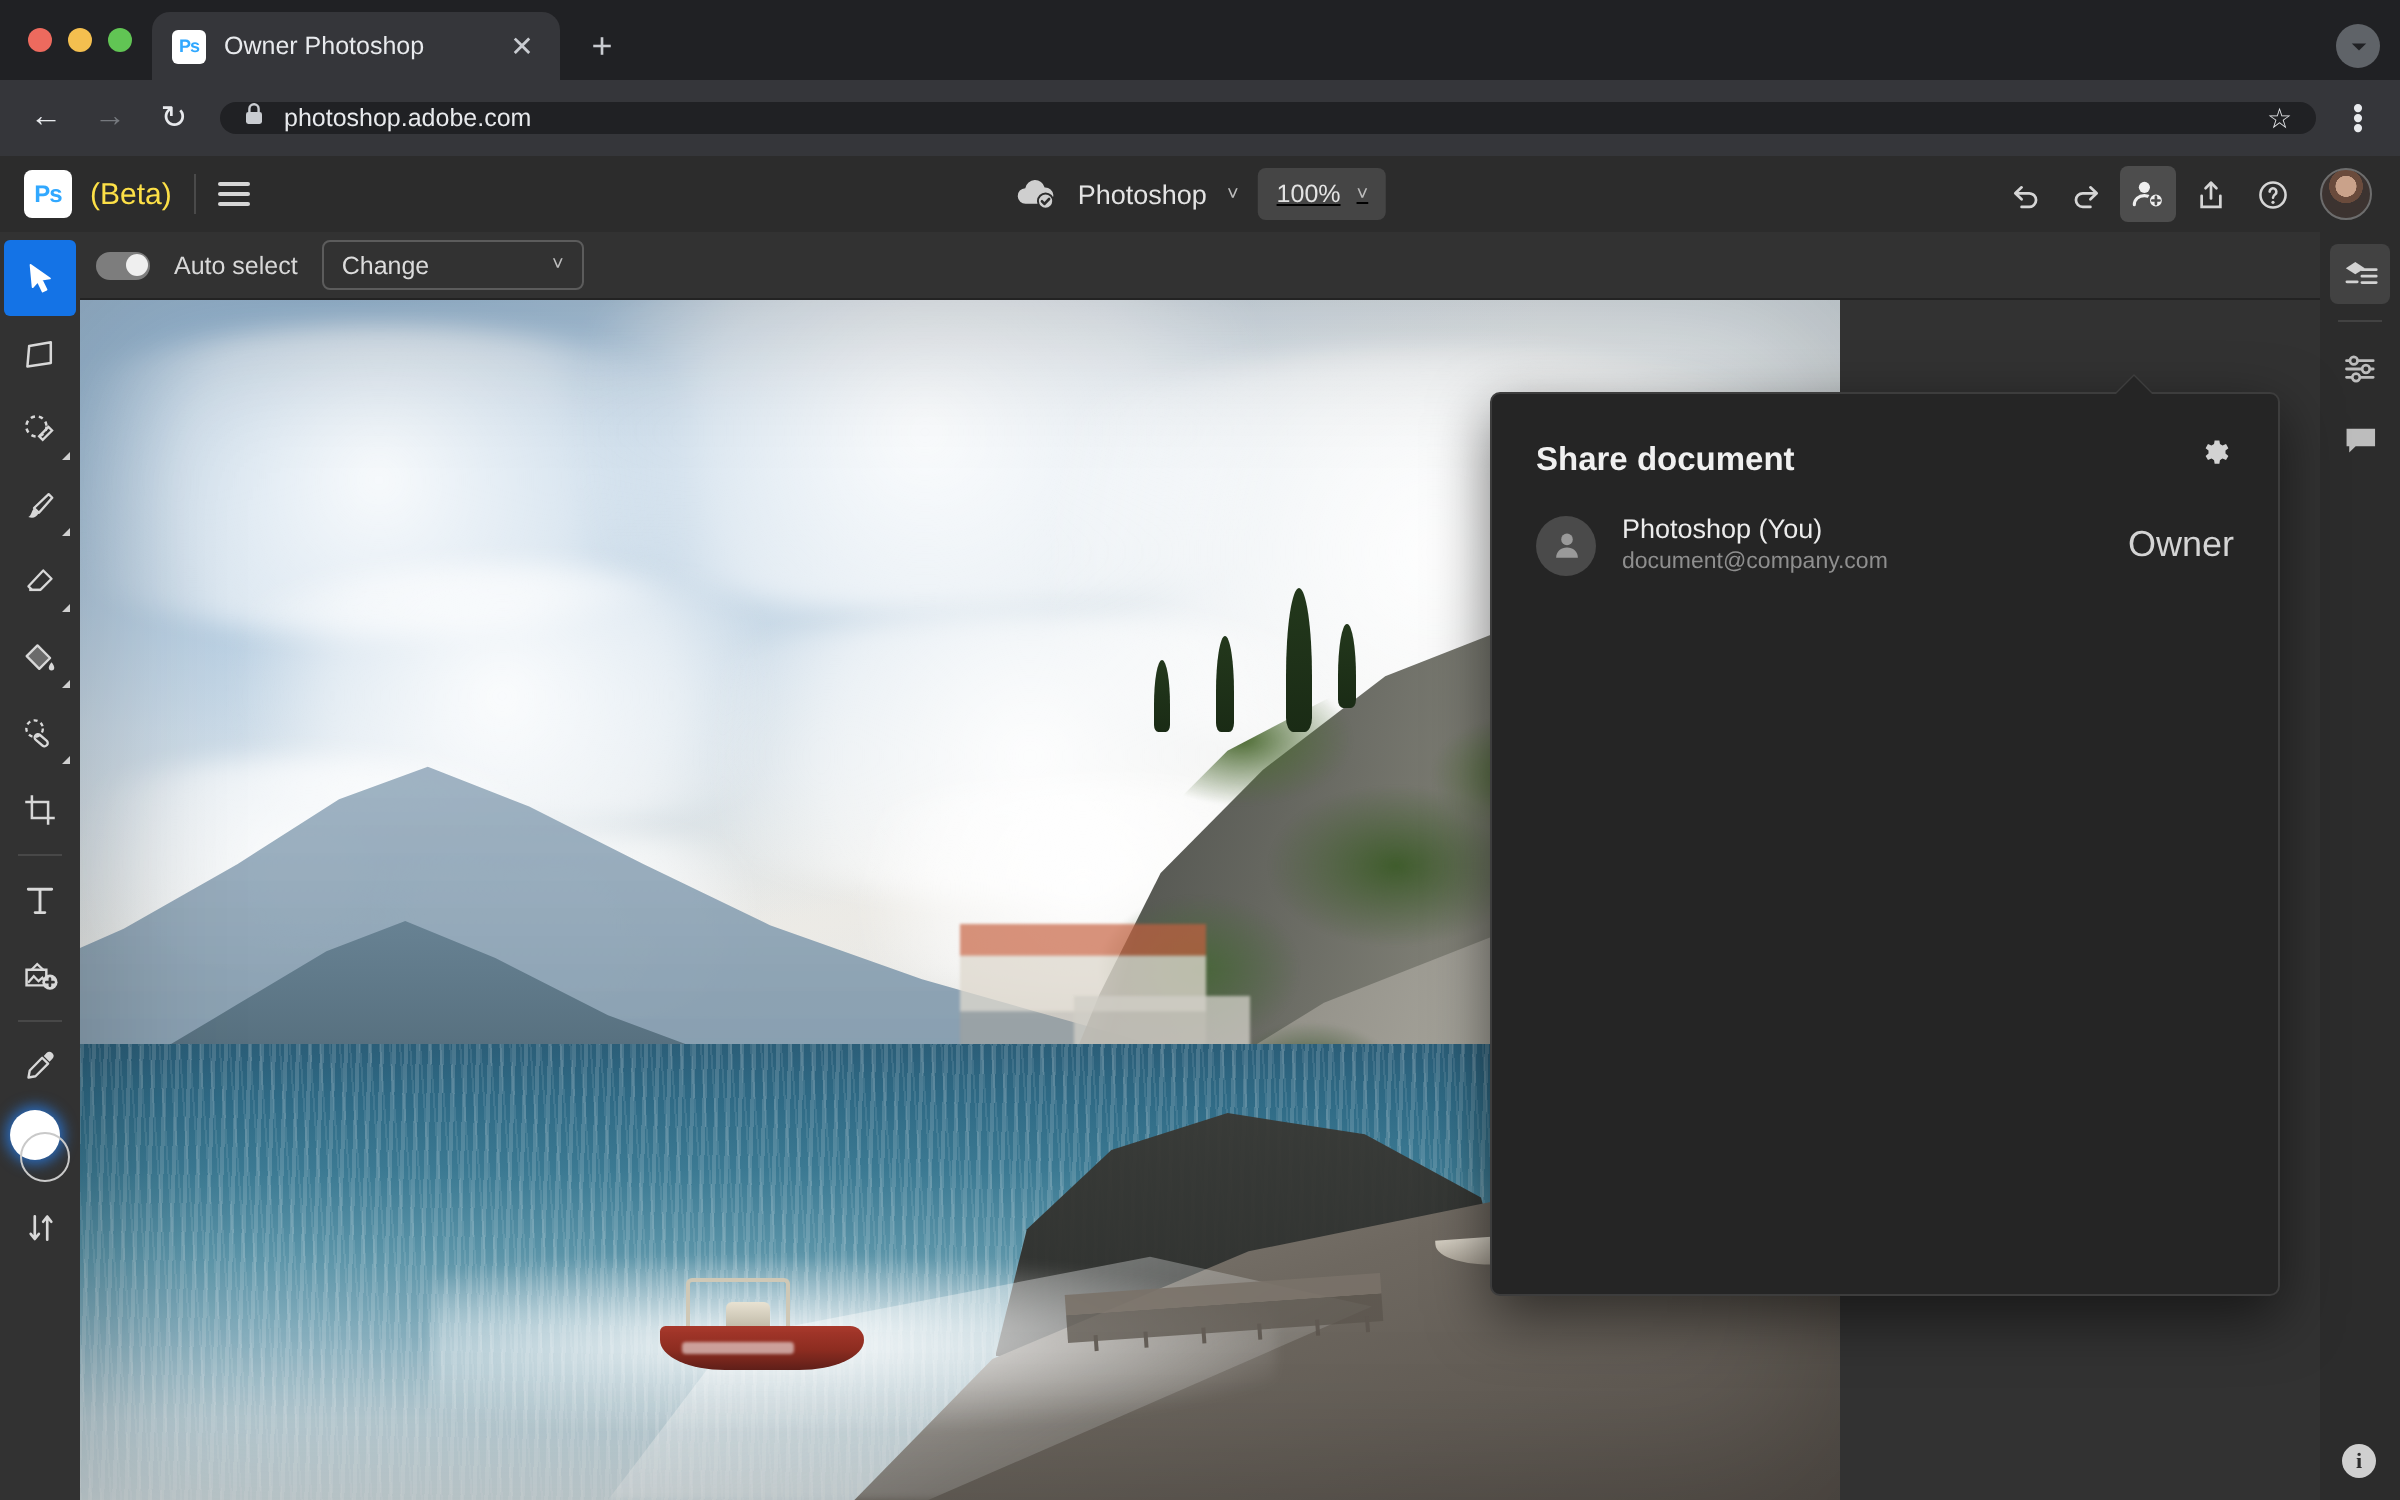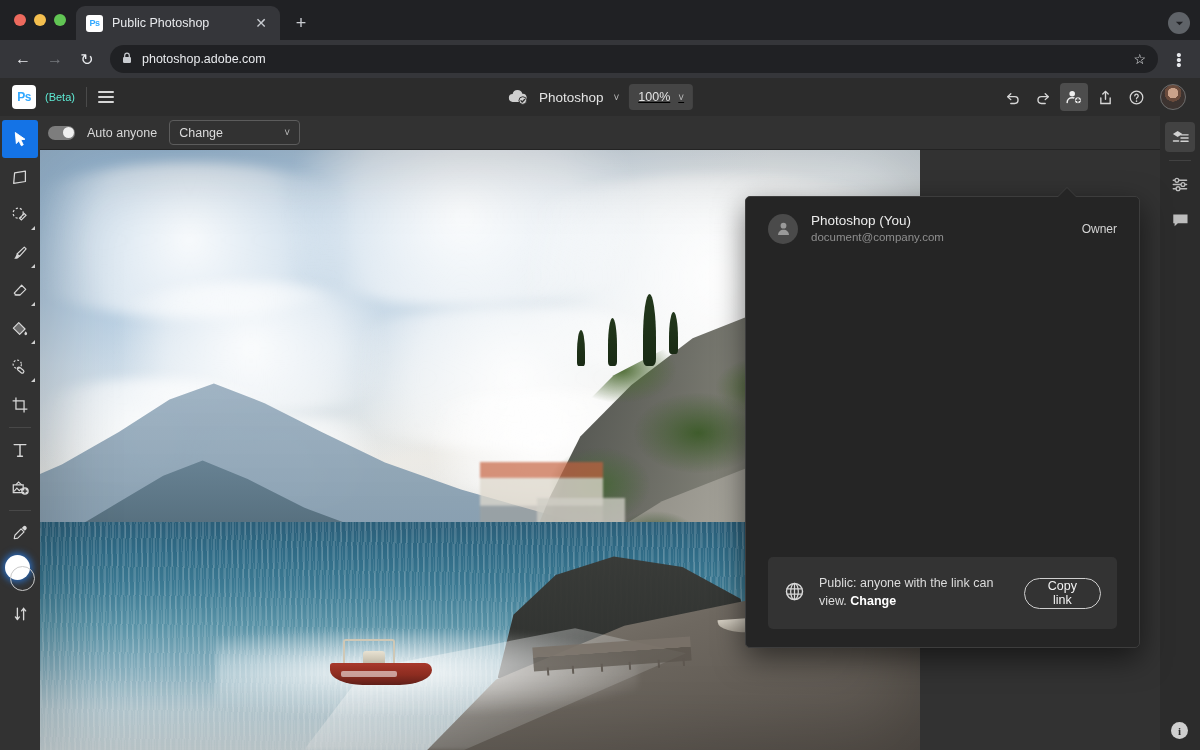--- a/index.html
+++ b/index.html
@@ -56,41 +56,41 @@
     height: 38px; background: #35363a; display: flex; align-items: center;
     gap: 2px; padding: 0 8px;
   }
   .navbtn {
     width: 30px; height: 30px; border-radius: 50%; display: flex;
     align-items: center; justify-content: center; color: #e8eaed;
     font-size: 16px; flex: none;
   }
   .navbtn.disabled { color: #76797e; }
   .urlbox {
-    flex: 1; height: 28px; background: #202124; border-radius: 14px;
+    flex: 1; height: 16px; background: #202124; border-radius: 14px;
     display: flex; align-items: center; padding: 0 12px; gap: 10px; margin: 0 6px;
   }
   .url-text { color: #e8eaed; font-size: 12.5px; }
   .star { color: #e8eaed; font-size: 14px; margin-left: auto; }
   .kebab { width: 26px; color: #e8eaed; text-align: center; font-size: 15px; line-height: 5px; }
   .kebab span { display:block; }
 
   
   .ps-app { position: absolute; top: 78px; left: 0; width: 1200px; height: 672px; background: #323232; }
 
   .ps-header {
     height: 38px; background: #2c2c2c; display: flex; align-items: center;
     padding: 0 8px; position: relative;
   }
   .ps-logo {
     width: 24px; height: 24px; border-radius: 4px; background:#ffffff;
     color: #31a8ff; font-size: 12px; font-weight: bold; display: flex;
     align-items: center; justify-content: center; margin-left: 4px; letter-spacing:-0.5px;
   }
-  .ps-beta { color: #5eead4; font-size: 11px; margin-left: 9px; }
+  .ps-beta { color: #fde047; font-size: 15px; margin-left: 9px; }
   .vdiv { width: 1px; height: 20px; background: #4a4a4a; margin: 0 11px; }
   .hamburger { display: flex; flex-direction: column; gap: 3px; width: 16px; }
   .hamburger i { display: block; height: 1.7px; background: #d6d6d6; border-radius: 1px; }
 
   .ps-center { position: absolute; left: 50%; transform: translateX(-50%); display: flex; align-items: center; gap: 10px; }
   .doc-name { color: #e3e3e3; font-size: 13.5px; }
   .chev { color: #bdbdbd; font-size: 10px; }
   .cloud-icon { display:flex; align-items:center; }
   .zoom-pill {
     background: #454545; border-radius: 4px; height: 26px; display: flex;
@@ -373,21 +373,21 @@
     position: absolute; left: 1px; top: 2px; width: 1px; height: 16px; background: #e6e6e6;
   }
 
   .person-row { display: flex; align-items: center; padding: 16px 22px 0; }
   .person-av {
     width: 30px; height: 30px; border-radius: 50%; background: #4a4a4a;
     display: flex; align-items: center; justify-content: center; flex: none; margin-right: 13px;
   }
   .person-name { color: #ececec; font-size: 13.5px; line-height: 1.25; }
   .person-mail { color: #8f8f8f; font-size: 11.5px; line-height: 1.3; }
-  .person-role { margin-left: auto; color: #d4d4d4; font-size: 12px; }
+  .person-role { margin-left: auto; color: #d4d4d4; font-size: 18px; }
 
   .share-footer {
     position: absolute; left: 22px; right: 22px; bottom: 18px;
     background: #333333; border-radius: 5px; height: 72px;
     display: flex; align-items: center; padding: 0 16px;
   }
   .globe { color: #d8d8d8; margin-right: 14px; flex: none; }
   .share-note { color: #dcdcdc; font-size: 12.5px; line-height: 1.42; max-width: 215px; }
   .share-note b { color: #ffffff; }
   .copy-btn {
@@ -403,21 +403,21 @@
 <div class="browser">
 
   <div class="tabstrip">
     <div class="traffic">
       <div class="dot red"></div>
       <div class="dot yellow"></div>
       <div class="dot green"></div>
     </div>
     <div class="tab">
       <div class="tab-favicon">Ps</div>
-      <div class="tab-title">Public Photoshop</div>
+      <div class="tab-title">Owner Photoshop</div>
       <div class="tab-close">✕</div>
     </div>
     <div class="newtab">+</div>
     <div class="tabstrip-right">
       <div class="circlebtn">
         <svg width="9" height="9" viewBox="0 0 10 10">
             <path d="M1 3l4 4 4-4z" fill="#202124"></path>
           </svg>
       </div>
     </div>
@@ -506,21 +506,21 @@
               <path d="M8 8a2 2 0 113.3 1.6c-.8.6-1.3 1-1.3 2" stroke="#d6d6d6" stroke-width="1.5" fill="none" stroke-linecap="round"></path>
               <circle cx="10" cy="14.3" r="0.95" fill="#d6d6d6"></circle>
             </svg>
         </div>
         <div class="avatar"></div>
       </div>
     </div>
 
     <div class="ps-options">
       <div class="toggle"></div>
-      <div class="opt-label">Auto anyone</div>
+      <div class="opt-label">Auto select</div>
       <div class="select">
         <span>Change</span>
         <span class="chev">˅</span>
       </div>
     </div>
 
     <div class="ps-tools">
       <div class="tool selected">
         <svg width="17" height="17" viewBox="0 0 18 18">
             <path d="M3.5 1.6l10.2 7.1-4.4.6 2.6 5.3-2 1-2.6-5.3-2.7 3z" fill="#fff" stroke="#fff" stroke-width="1" stroke-linejoin="round"></path>
@@ -694,45 +694,41 @@
             <path d="M2.4 3.6h15v9.2H7.2l-3.4 3.3v-3.3H2.4z" fill="#bdbdbd"></path>
           </svg>
       </div>
     </div>
 
     <div class="info-badge">i</div>
 
     <div class="share-dialog">
       <div class="share-caret"></div>
 
+      <div class="share-head">
+        <div class="share-title">Share document</div>
+        <div class="gear">
+          <svg width="17" height="17" viewBox="0 0 20 20">
+            <path d="M10 6.6A3.4 3.4 0 1010 13.4 3.4 3.4 0 0010 6.6zm0 2.1a1.3 1.3 0 110 2.6 1.3 1.3 0 010-2.6z" fill="#d2d2d2"></path>
+            <path d="M8.6 1.4h2.8l.35 2.2 1.5.87 2.05-.9 1.4 2.43-1.7 1.4v1.74l1.7 1.4-1.4 2.43-2.05-.9-1.5.87-.35 2.2H8.6l-.35-2.2-1.5-.87-2.05.9-1.4-2.43 1.7-1.4V7.4l-1.7-1.4L4.7 3.57l2.05.9 1.5-.87z" fill="#d2d2d2"></path>
+          </svg>
+        </div>
+      </div>
 
 
       <div class="person-row">
         <div class="person-av">
           <svg width="17" height="17" viewBox="0 0 20 20">
               <circle cx="10" cy="6.7" r="3.4" fill="#9a9a9a"></circle>
               <path d="M3.6 17.5c0-3.6 2.9-6 6.4-6s6.4 2.4 6.4 6z" fill="#9a9a9a"></path>
             </svg>
         </div>
         <div>
           <div class="person-name">Photoshop (You)</div>
           <div class="person-mail">document@company.com</div>
         </div>
         <div class="person-role">Owner</div>
       </div>
 
-      <div class="share-footer">
-        <span class="globe">
-          <svg width="21" height="21" viewBox="0 0 22 22">
-            <circle cx="11" cy="11" r="8.4" stroke="#d8d8d8" stroke-width="1.5" fill="none"></circle>
-            <ellipse cx="11" cy="11" rx="4" ry="8.4" stroke="#d8d8d8" stroke-width="1.3" fill="none"></ellipse>
-            <path d="M2.8 8.3h16.4M2.8 13.7h16.4M11 2.6v16.8" stroke="#d8d8d8" stroke-width="1.3"></path>
-          </svg>
-        </span>
-        <div class="share-note">
-          <span>Public: anyone with the link can view. </span><b>Change</b>
-        </div>
-        <button class="copy-btn">Copy link</button>
-      </div>
     </div>
 
   </div>
 </div>
 
 </body></html>

